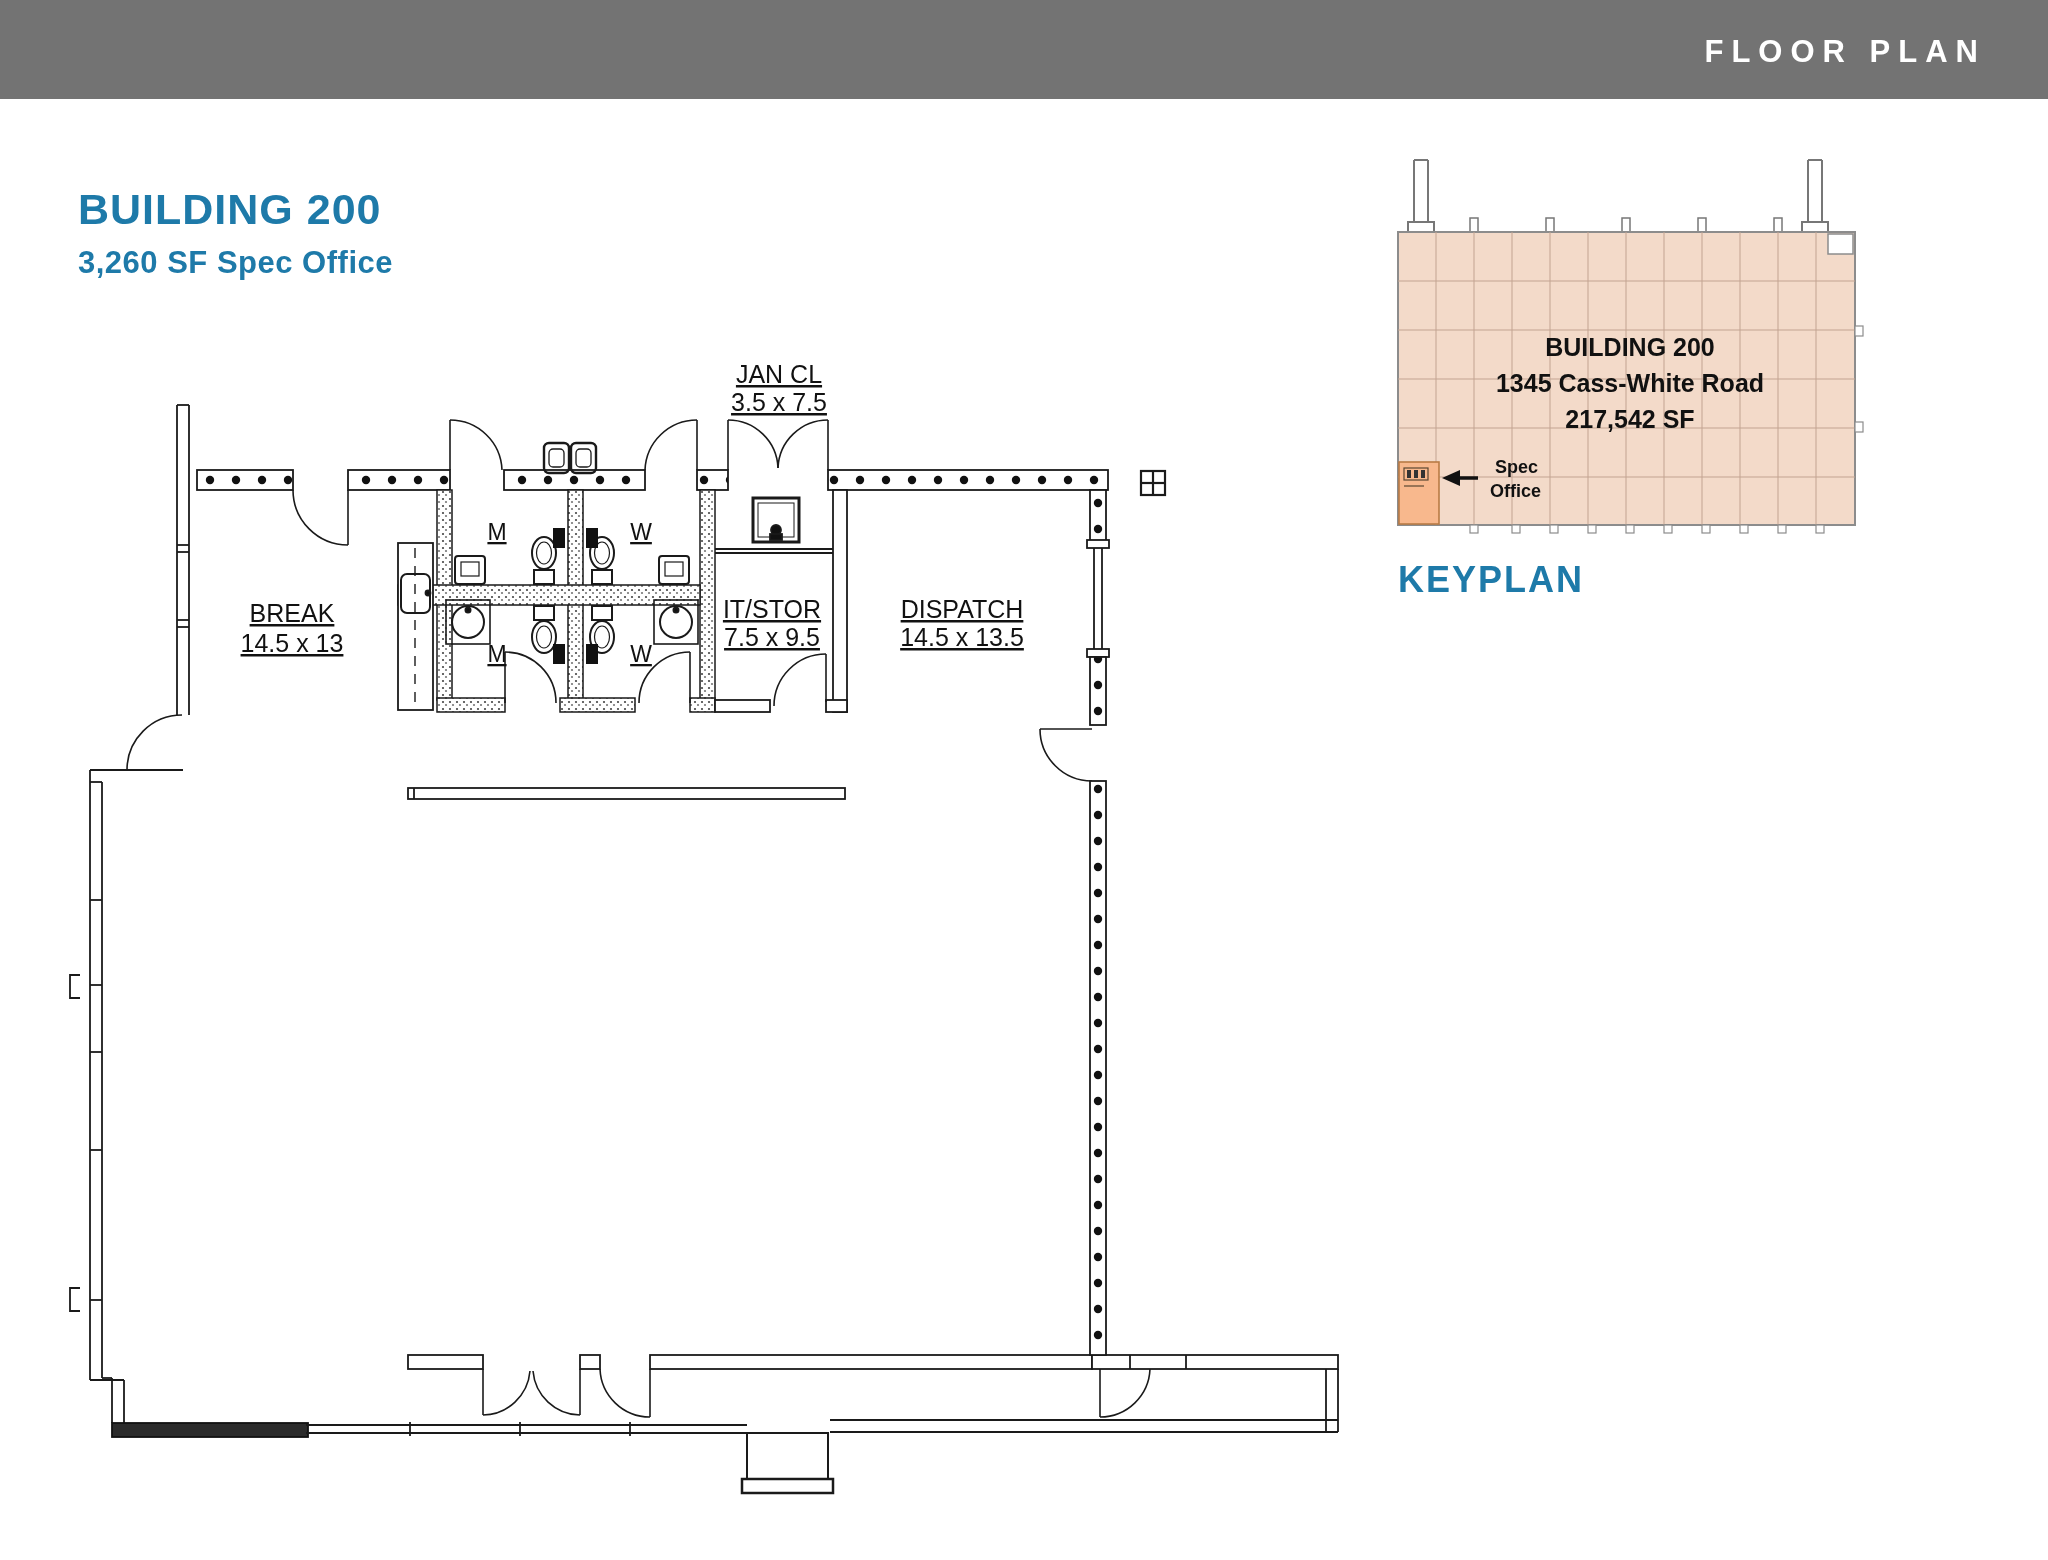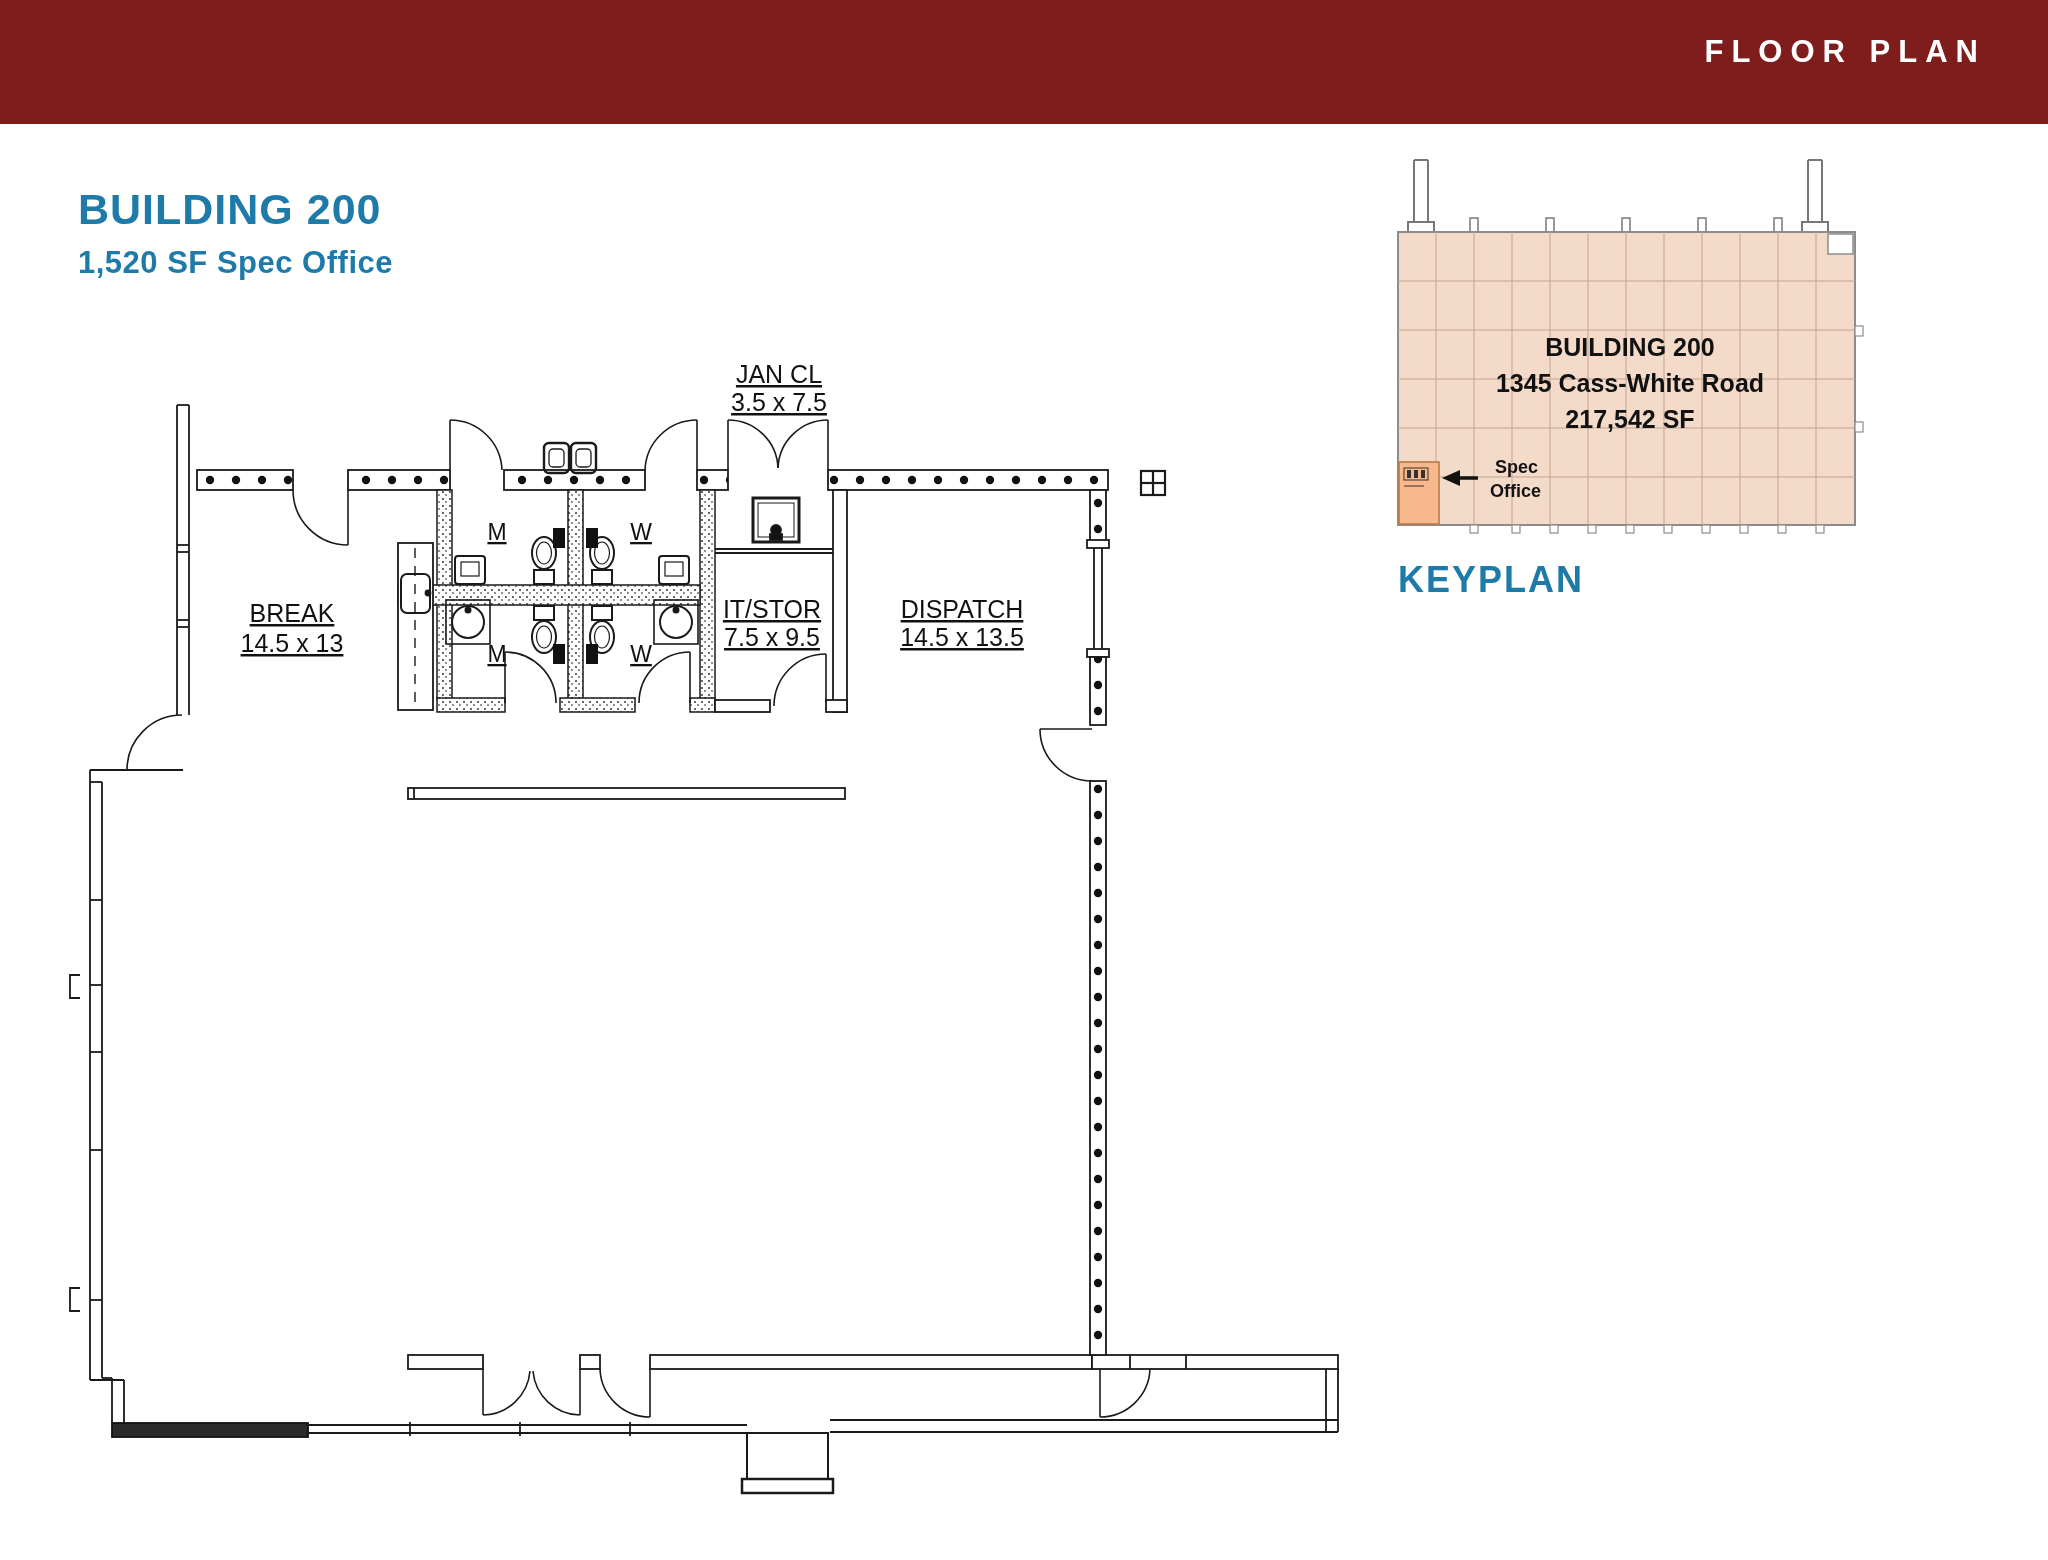--- a/index.html
+++ b/index.html
@@ -1,18 +1,18 @@
 <!DOCTYPE html>
 <html><head>
 <meta charset="utf-8">
 <style>
   html,body{margin:0;padding:0;background:#ffffff;}
   .page{position:relative;width:2048px;height:1560px;background:#ffffff;overflow:hidden;
         font-family:"Liberation Sans",sans-serif;}
-  .topbar{position:absolute;left:0;top:0;width:2048px;height:124px;background:#7f1d1d;}
+  .topbar{position:absolute;left:0;top:0;width:2048px;height:99px;background:#737373;}
   .topbar-title{position:absolute;right:62px;top:34px;color:#ffffff;font-size:31px;
         font-weight:bold;letter-spacing:8px;}
   .intro{position:absolute;left:78px;top:188px;color:#1E7AA9;}
   .intro-title{font-size:43px;font-weight:800;letter-spacing:1px;line-height:1.0;}
   .intro-sub{font-size:31px;font-weight:700;letter-spacing:0.5px;margin-top:14px;}
   svg text{font-family:"Liberation Sans",sans-serif;}
   .room-label{font-size:25px;fill:#111111;text-decoration:underline;}
   .mw-label{font-size:23px;fill:#111111;text-decoration:underline;}
   .kp-name{font-size:25px;font-weight:bold;fill:#111111;}
   .kp-call{font-size:18px;font-weight:600;fill:#111111;}
@@ -22,21 +22,21 @@
 <body>
 
 <div class="page">
 
   <div class="topbar">
     <div class="topbar-title">FLOOR PLAN</div>
   </div>
 
   <div class="intro">
     <div class="intro-title">BUILDING 200</div>
-    <div class="intro-sub">1,520 SF Spec Office</div>
+    <div class="intro-sub">3,260 SF Spec Office</div>
   </div>
 
   <svg style="position:absolute;left:0;top:0;" width="2048" height="1560" viewBox="0 0 2048 1560" xmlns="http://www.w3.org/2000/svg">
 
     <defs>
 
       <pattern id="dotsH" width="26" height="20" patternUnits="userSpaceOnUse" x="197" y="470">
         <rect width="26" height="20" fill="#ffffff"></rect>
         <circle cx="13" cy="10" r="4.2" fill="#111111"></circle>
       </pattern>

